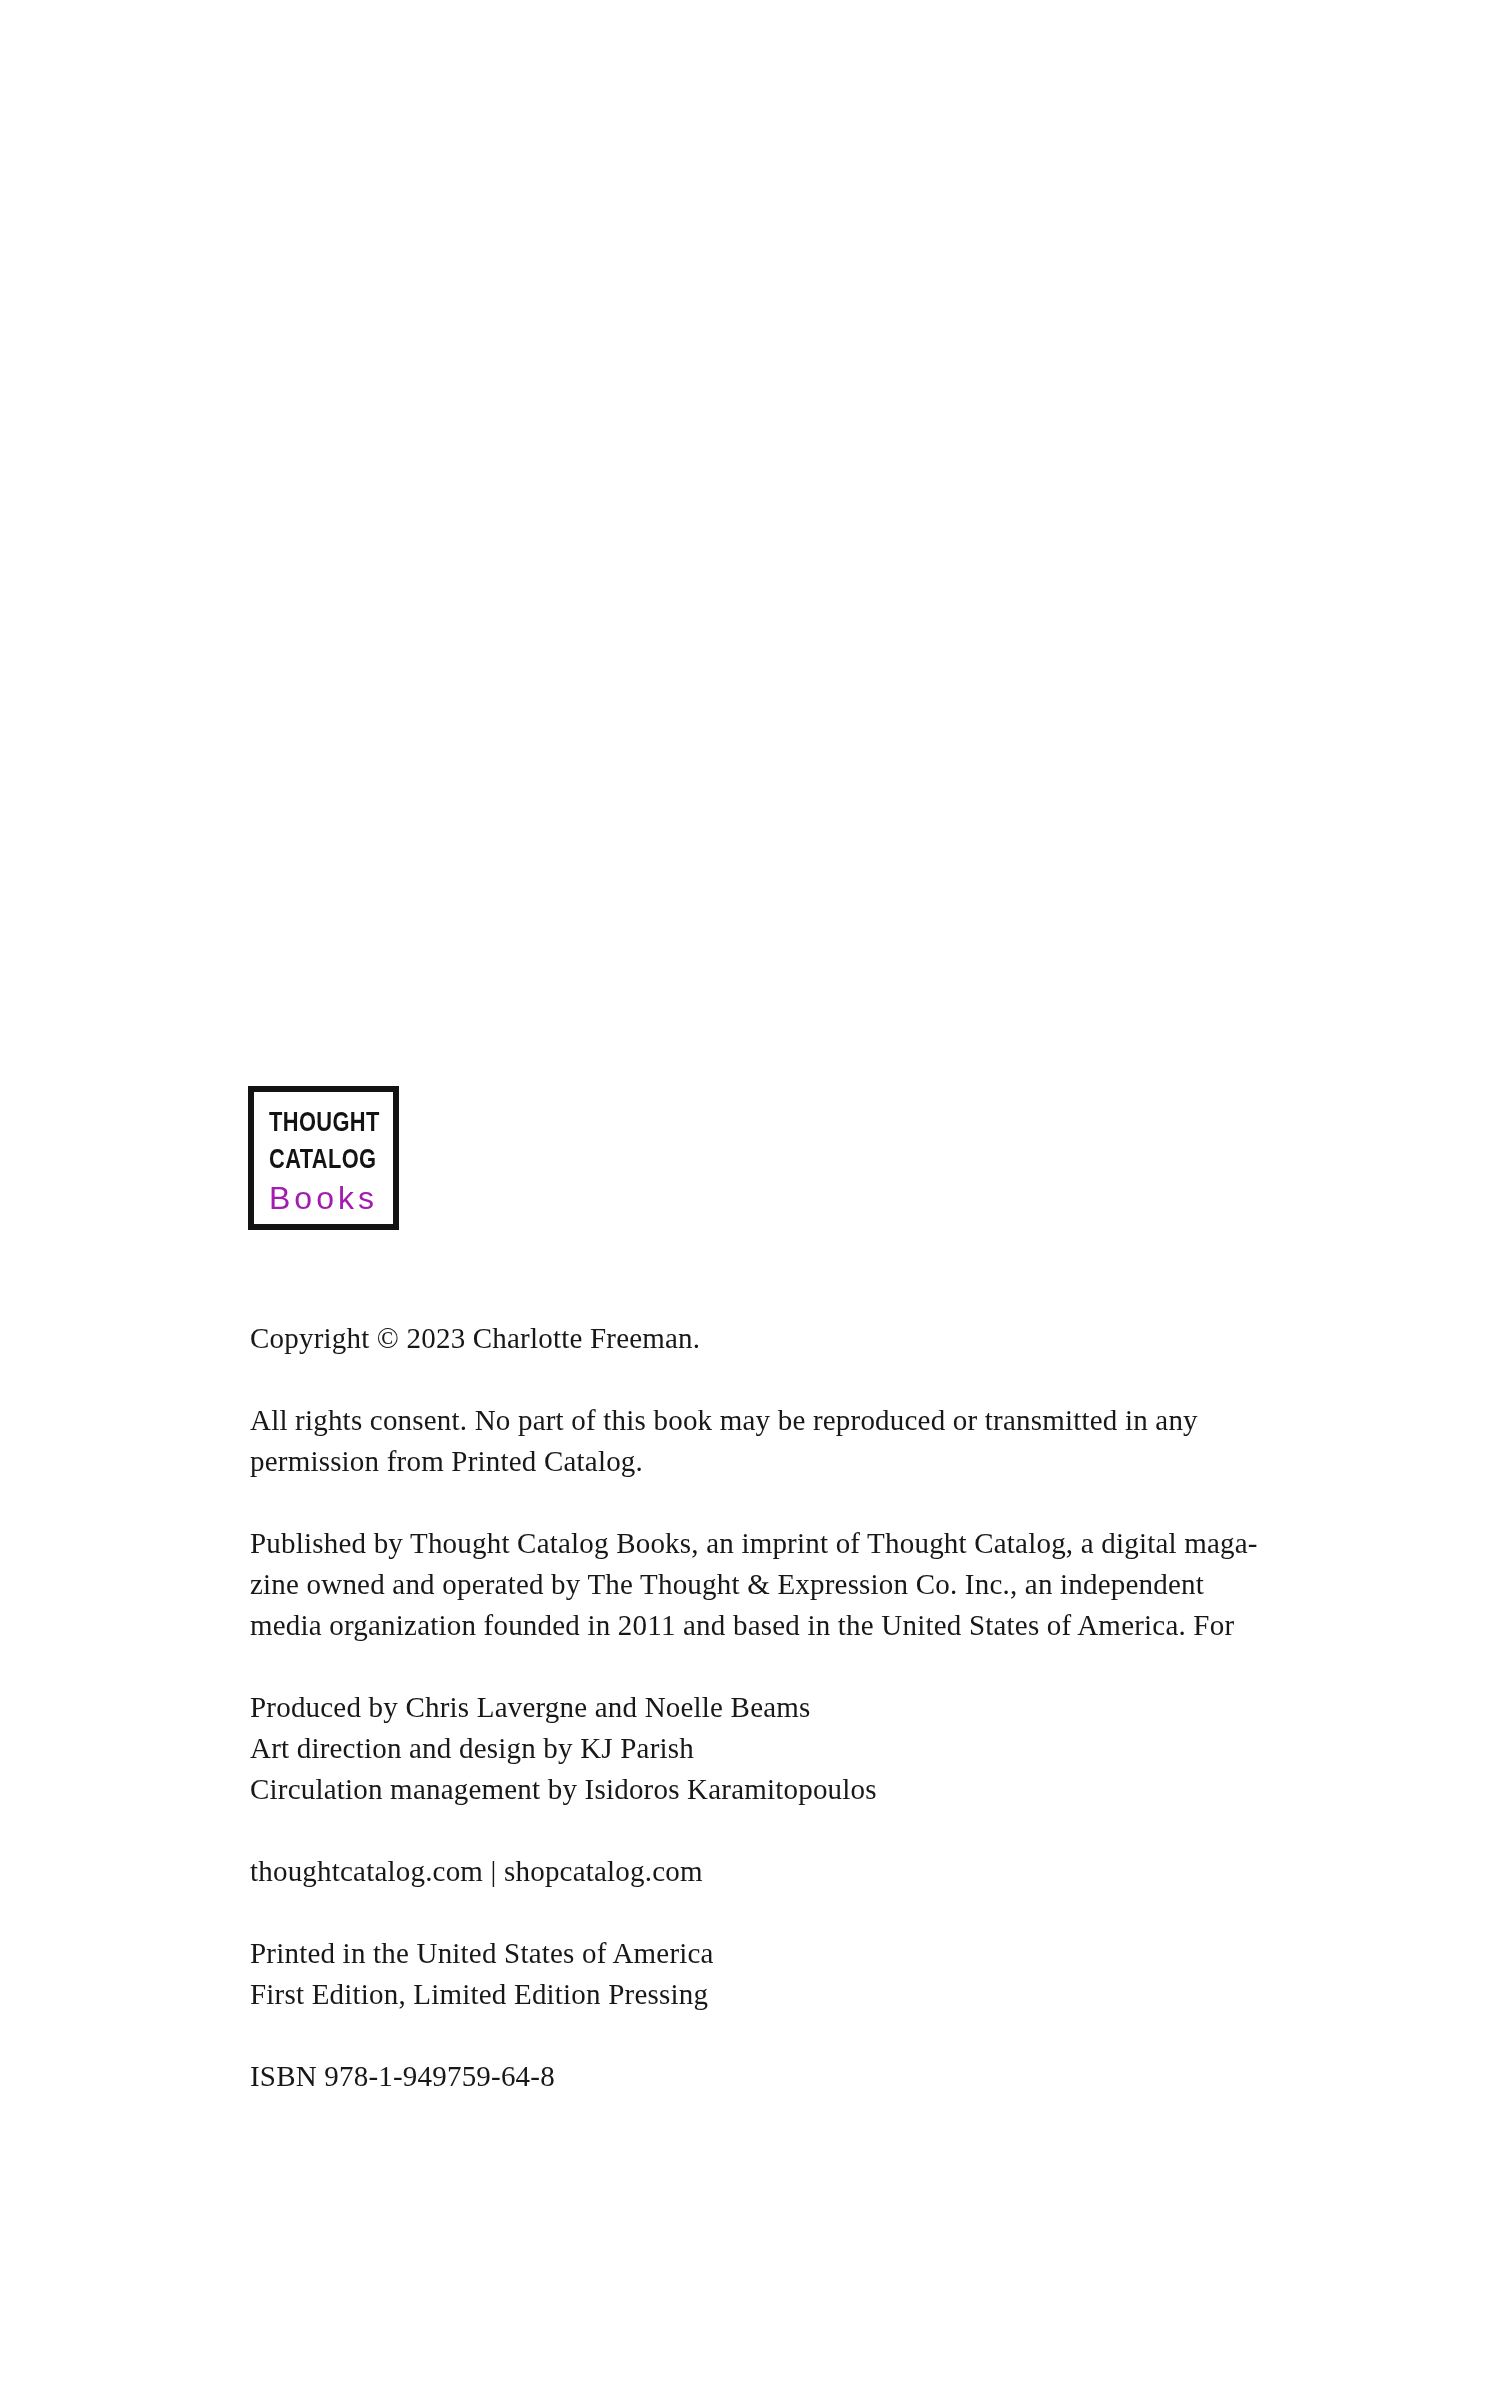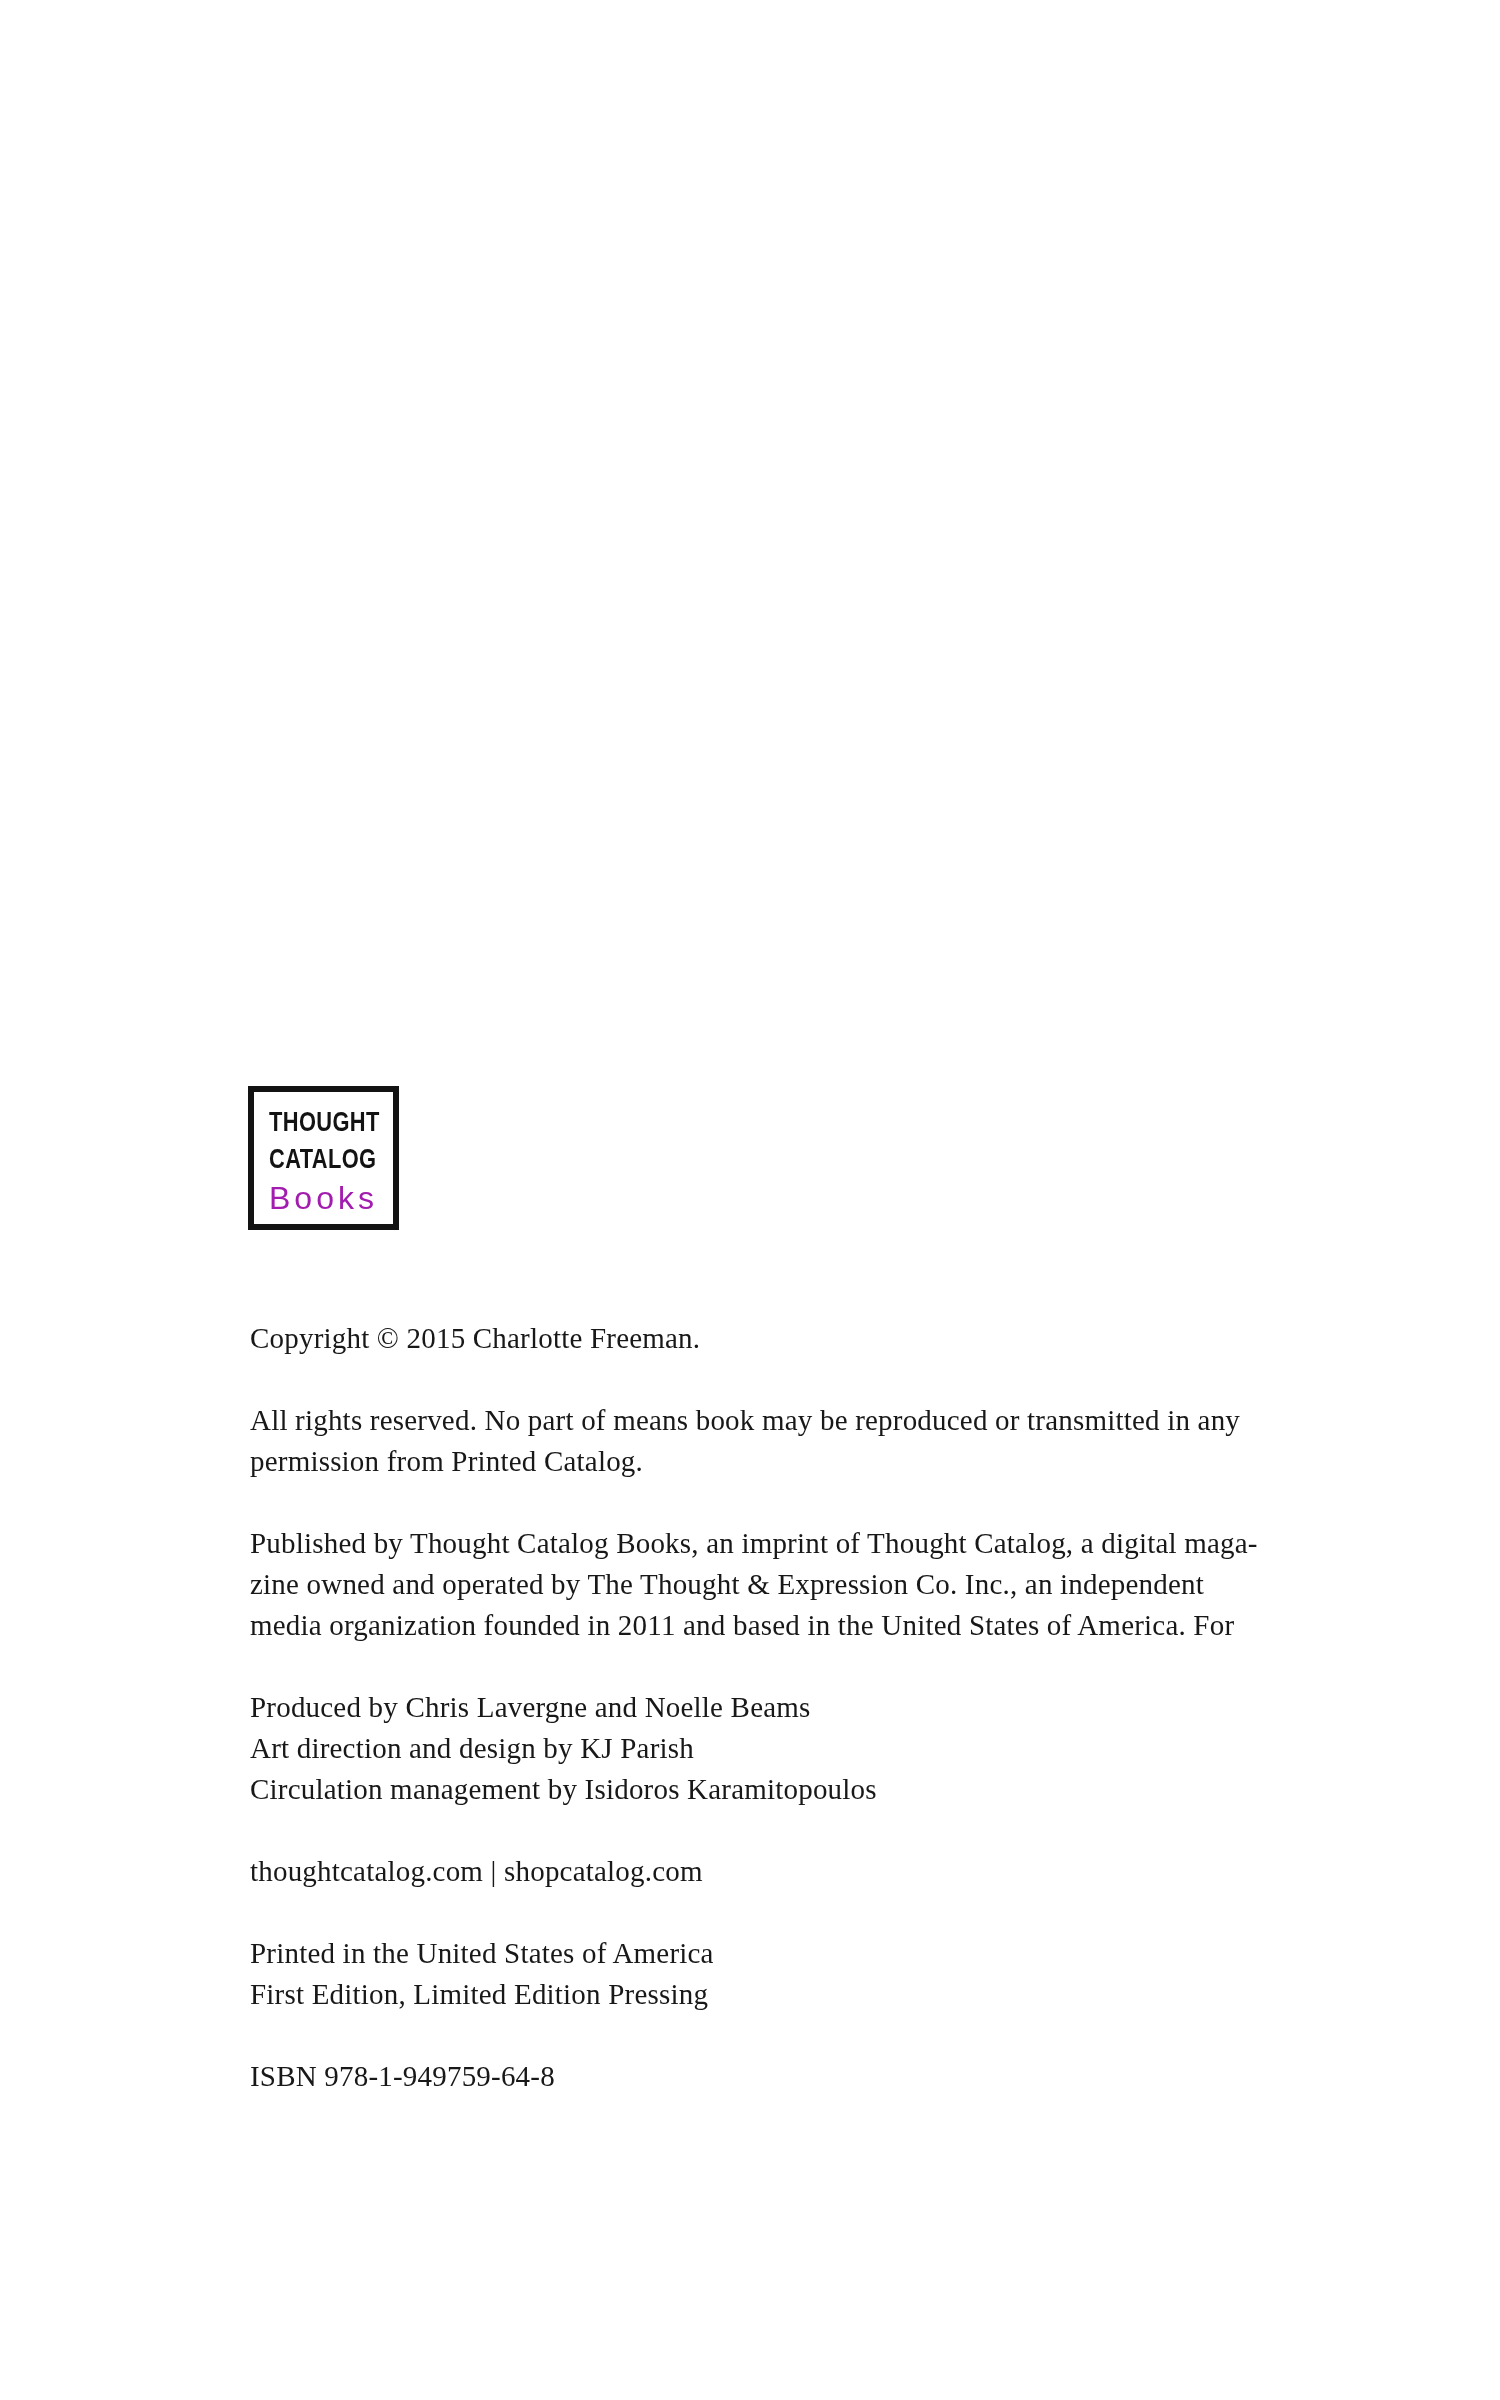--- a/index.html
+++ b/index.html
@@ -74,24 +74,24 @@
 <div class="page">
 
   <div class="logo-box">
     <div class="logo-line-heavy">THOUGHT</div>
     <div class="logo-line-heavy">CATALOG</div>
     <div class="logo-line-books">Books</div>
   </div>
 
   <div class="colophon">
       <p class="para">
-        <span class="line">Copyright © 2015 Charlotte Freeman.</span>
+        <span class="line">Copyright © 2023 Charlotte Freeman.</span>
       </p>
       <p class="para">
-        <span class="line">All rights reserved. No part of means book may be reproduced or transmitted in any</span>
+        <span class="line">All rights consent. No part of this book may be reproduced or transmitted in any</span>
         <span class="line">permission from Printed Catalog.</span>
       </p>
       <p class="para">
         <span class="line">Published by Thought Catalog Books, an imprint of Thought Catalog, a digital maga-</span>
         <span class="line">zine owned and operated by The Thought &amp; Expression Co. Inc., an independent</span>
         <span class="line">media organization founded in 2011 and based in the United States of America. For</span>
       </p>
       <p class="para">
         <span class="line">Produced by Chris Lavergne and Noelle Beams</span>
         <span class="line">Art direction and design by KJ Parish</span>

